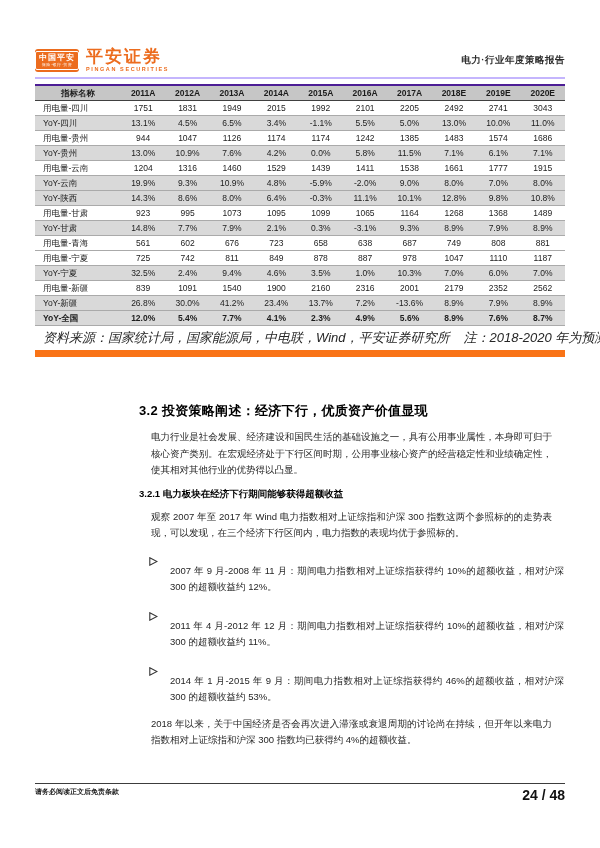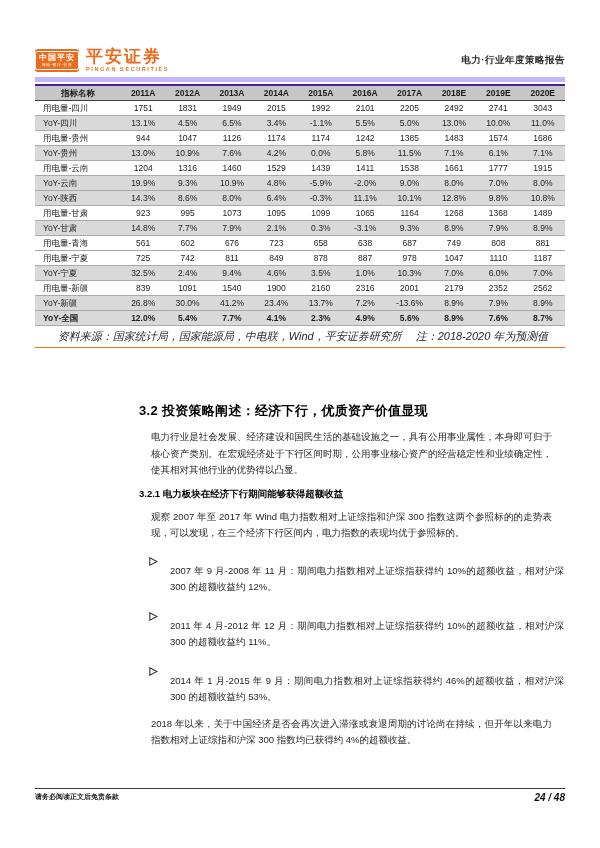--- a/index.html
+++ b/index.html
@@ -4,21 +4,21 @@
 <style>
   html,body { margin:0; padding:0; background:#9b9b9b; }
   .page {
     width:600px; height:848px; margin:0 auto; background:#ffffff;
     position:relative; overflow:hidden;
     font-family:"Liberation Sans","DejaVu Sans",sans-serif; color:#1c1c1c;
   }
   
   .hdr {
     position:absolute; top:44px; left:35px; right:35px; height:33px;
-    border-bottom:5px solid #c4b5fd;
+    border-bottom:2px solid #c4b5fd;
     display:flex; justify-content:space-between; align-items:center;
   }
   .brand { display:flex; align-items:center; gap:7px; }
   .logo-box {
     width:44px; height:23px; background:var(--orange); border-radius:3px;
     display:flex; align-items:center; justify-content:center;
   }
   .logo-inner {
     border:1px solid #fff; border-radius:2px; padding:1px 3px 2px;
     display:flex; flex-direction:column; align-items:center; color:#fff;
@@ -33,40 +33,40 @@
   table { width:100%; border-collapse:collapse; table-layout:fixed;
           border-top:2px solid #4c1d95; border-bottom:1px solid #404040; }
   th,td { font-size:8.5px; line-height:10px; padding:2px 1px; text-align:center;
           border-bottom:1px solid #aaaaaa; overflow:hidden; white-space:nowrap; }
   th { background:var(--th-bg); font-weight:bold; border-bottom:1px solid #404040; }
   col.c-label { width:86px; }
   td.label { text-align:left; padding-left:8px; }
   tr.shaded td { background:var(--stripe-bg); }
   tr.bold td { font-weight:bold; }
   .source-row {
-    border-bottom:1px solid #f97316; font-style:italic; font-size:11px;
-    color:#262626; padding:3px 2px 3px 8px; display:flex; gap:14px; white-space:nowrap;justify-content:center;
+    border-bottom:7px solid #f97316; font-style:italic; font-size:13px;
+    color:#262626; padding:3px 2px 3px 8px; display:flex; gap:14px; white-space:nowrap;
   }
   
   .content { position:absolute; top:403px; left:139px; right:36px; }
   .content h2 { font-size:13px; line-height:15px; margin:0 0 11px; color:#000; letter-spacing:.3px; }
   .content h3 { font-size:9.5px; line-height:12px; margin:0 0 9px; color:#000; }
   .content p { font-size:9.5px; line-height:16.5px; margin:0 12px 9px; text-align:justify; color:#262626; }
   ul.bullets { list-style:none; margin:2px 0 9px; padding:0; }
   ul.bullets li { display:flex; margin-bottom:10px; font-size:9.5px; line-height:16.5px; color:#262626; }
   .arrow { flex:0 0 auto; margin:4px 12px 0 10px; }
   li .b-text { text-align:justify;margin-top:12px; }
   
   .ftr {
     position:absolute; left:35px; right:35px; bottom:45px;
     border-top:1px solid #3c3c3c; padding-top:3px;
     display:flex; justify-content:space-between; align-items:flex-start;
   }
   .disclaimer { font-size:7px; font-weight:bold; color:#222; }
-  .page-num { font-size:10px; font-weight:bold; color:#111;font-style:italic; }
+  .page-num { font-size:14px; font-weight:bold; color:#111; }
 </style>
 </head>
 <body>
 
 <div class="page">
 
   <header class="hdr">
     <div class="brand">
       <div class="logo-box">
         <div class="logo-inner">

